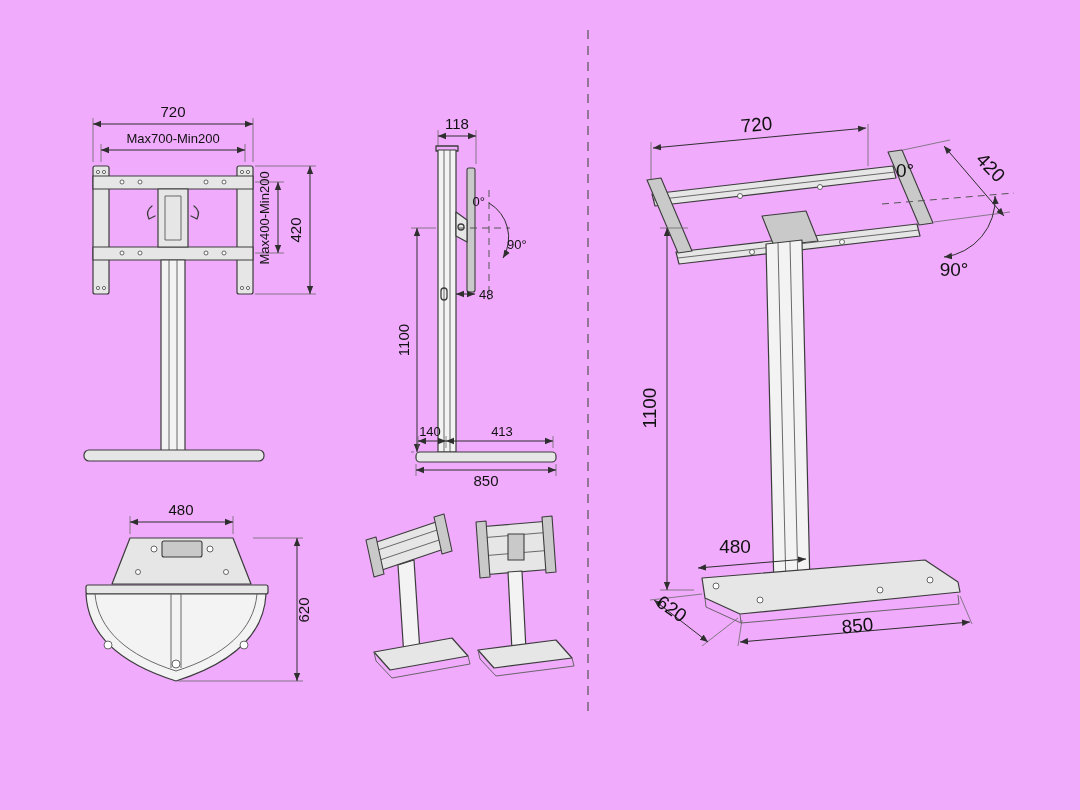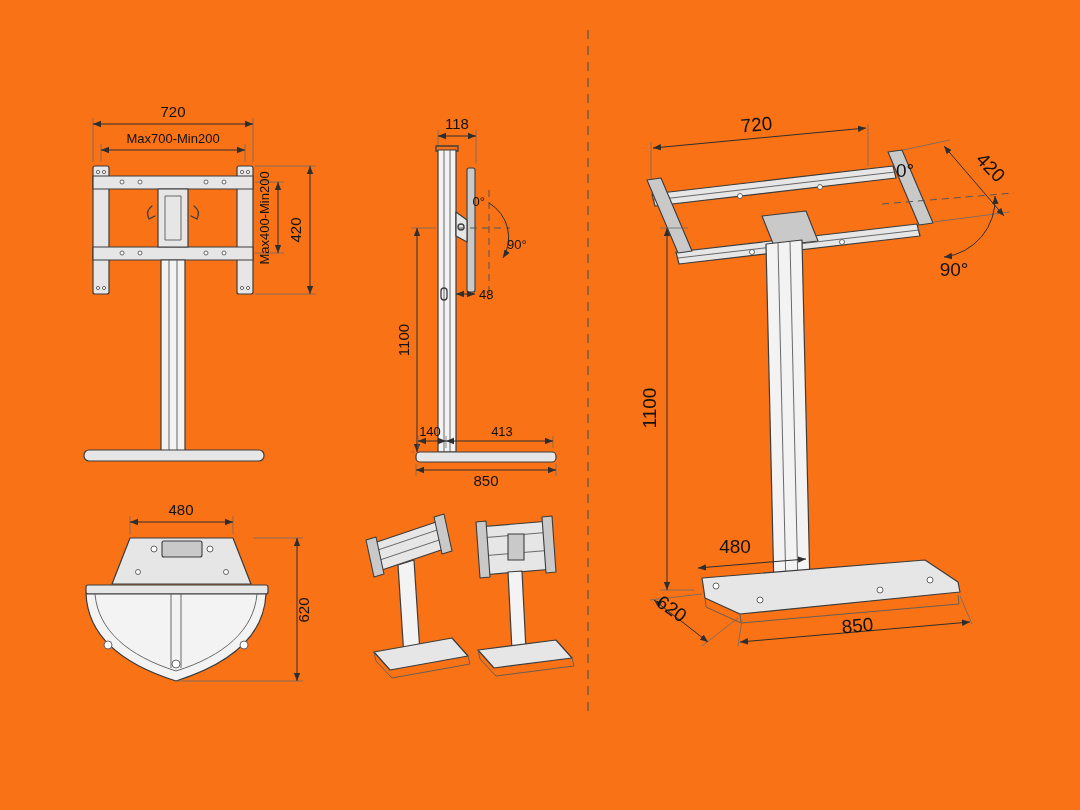--- a/index.html
+++ b/index.html
@@ -1,16 +1,16 @@
 <!DOCTYPE html>
 <html><head>
 <meta charset="utf-8">
 <style>
   html,body{margin:0;padding:0;background:#fff;}
-  .sheet{width:1080px;height:810px;background:#f97316;position:relative;overflow:hidden;}
+  .sheet{width:1080px;height:810px;background:#f0abfc;position:relative;overflow:hidden;}
   svg{display:block;}
   .obj{fill:none;stroke:#3c3c3c;stroke-width:1.3;stroke-linejoin:round;stroke-linecap:round;}
   .objthin{fill:none;stroke:#5a5a5a;stroke-width:0.9;stroke-linejoin:round;}
   .fillg{fill:#e6e6e6;stroke:#3c3c3c;stroke-width:1.2;stroke-linejoin:round;}
   .filll{fill:#f3f3f3;stroke:#3c3c3c;stroke-width:1.2;stroke-linejoin:round;}
   .filld{fill:#c9c9c9;stroke:#3c3c3c;stroke-width:1.1;stroke-linejoin:round;}
   .hole{fill:#fff;stroke:#444;stroke-width:0.8;}
   .dim{stroke:#2e2e2e;stroke-width:1;fill:none;}
   .ext{stroke:#6a6a6a;stroke-width:0.8;fill:none;}
   .dash{stroke:#555;stroke-width:1;stroke-dasharray:7 5;fill:none;}

